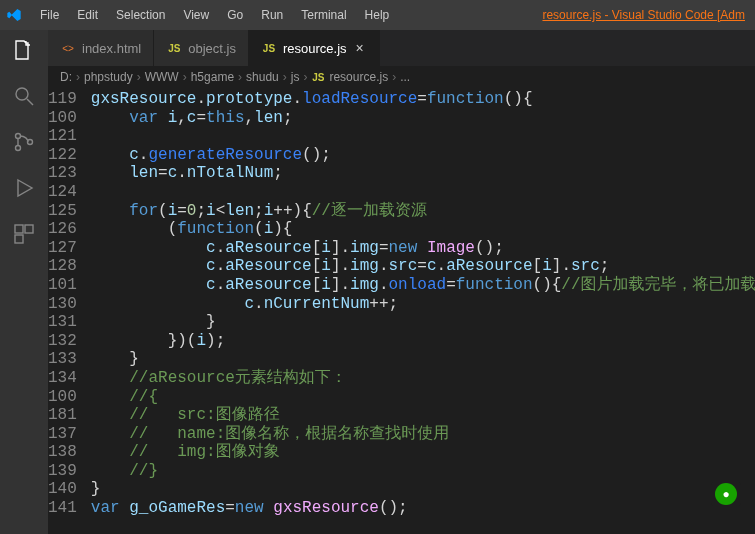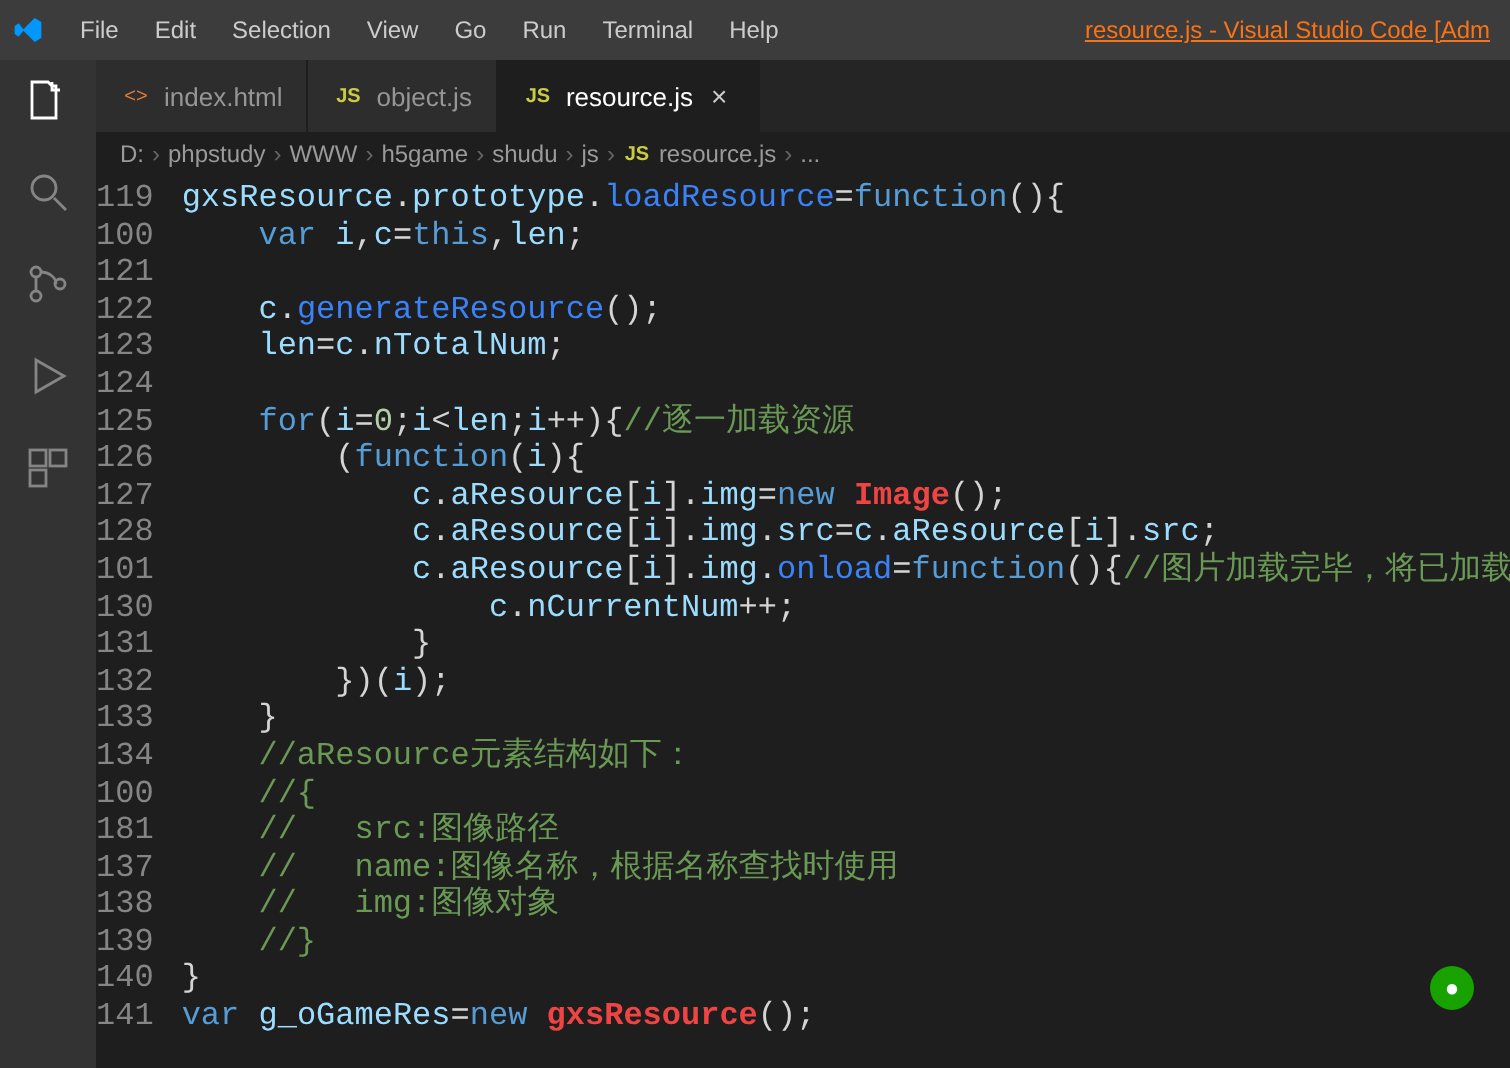--- a/index.html
+++ b/index.html
@@ -128,21 +128,21 @@
     flex: 1;
     padding-top: 2px;
     white-space: pre;
     color: #d4d4d4;
   }
   .code .row { height: 18.6px; }
   
   .k { color: #569cd6; }        
   .v { color: #9cdcfe; }        
   .f { color: #3b82f6; }        
-  .t { color: #ef4444; font-weight: bold; }        
+  .t { color: #f0abfc; }        
   .n { color: #b5cea8; }        
   .c { color: #6a9955; }        
   .p { color: #d4d4d4; }        
   .watermark {
     position: absolute;
     right: 14px;
     bottom: 28px;
     display: flex;
     align-items: center;
     gap: 6px;

